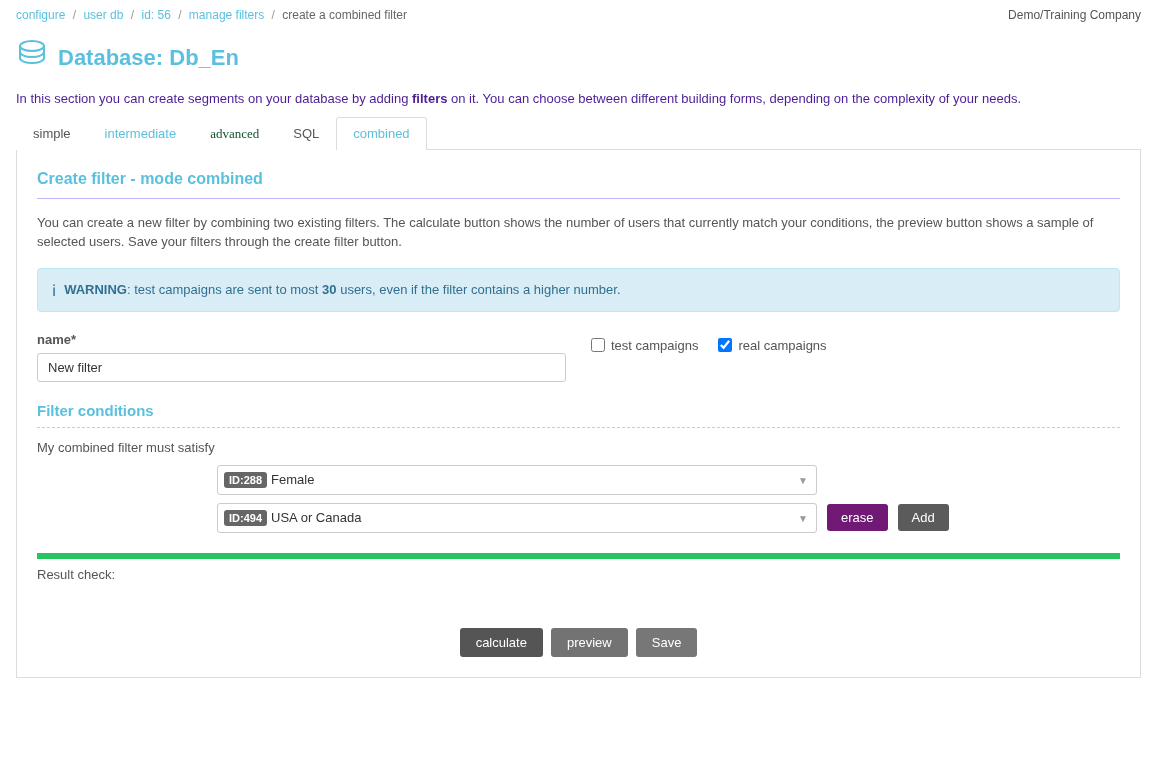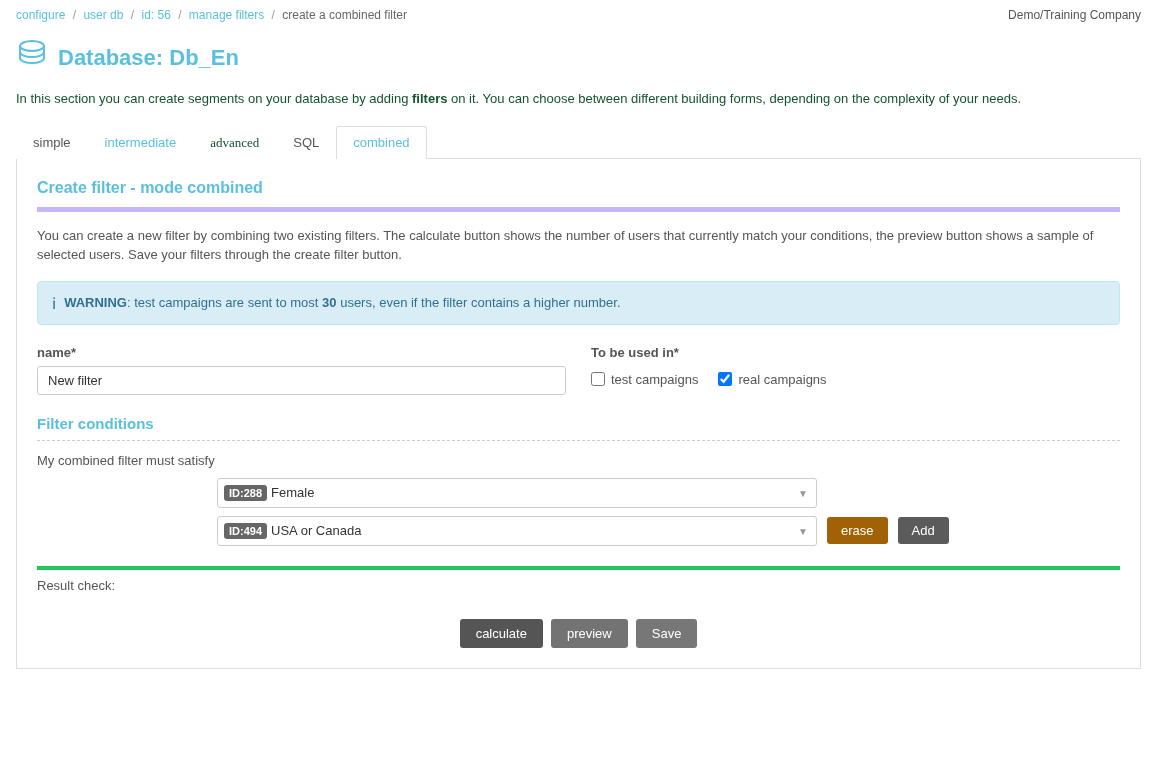--- a/index.html
+++ b/index.html
@@ -13,21 +13,21 @@
     .top-bar .separator { color: #999; margin: 0 4px; }
     .top-bar .breadcrumb-last { color: #666; }
     .company-name { color: #555; font-size: 12px; }
 
     .page-content { padding: 8px 16px 20px; }
 
     .db-header { display: flex; align-items: center; gap: 10px; margin-bottom: 12px; }
     .db-icon { color: #5bc0de; font-size: 28px; }
     .db-title { color: #5bc0de; font-size: 22px; font-weight: bold; }
 
-    .intro-text { font-size: 13px; color: #14532d; margin-bottom: 17px; line-height: 1.5; }
+    .intro-text { font-size: 13px; color: #4c1d95; margin-bottom: 8px; line-height: 1.5; }
     .intro-text strong { font-weight: bold; }
 
     .tabs { display: flex; border-bottom: 1px solid #ddd; margin-bottom: 0; }
     .tab {
       padding: 8px 16px; cursor: pointer; font-size: 13px; color: #555;
       border: 1px solid transparent; border-bottom: none; margin-bottom: -1px;
       background: #fff; text-decoration: none;
     }
     .tab.active {
       color: #5bc0de; border-color: #ddd; border-bottom-color: #fff;
@@ -36,21 +36,21 @@
     .tab.intermediate { color: #5bc0de; }
     .tab.advanced-tab { color: #14532d; font-family: Liberation Serif, serif; }
 
     .panel {
       border: 1px solid #ddd; border-top: none; padding: 20px;
       background: #fff;
     }
 
     .panel-title {
       color: #5bc0de; font-size: 16px; margin-bottom: 14px;
-      padding-bottom: 10px; border-bottom: 5px solid #c4b5fd;
+      padding-bottom: 10px; border-bottom: 1px solid #c4b5fd;
     }
 
     .description { font-size: 13px; color: #555; margin-bottom: 16px; line-height: 1.5; }
 
     .warning-box {
       background: #d9edf7; border: 1px solid #bce8f1; border-radius: 4px;
       padding: 10px 14px; margin-bottom: 20px;
       display: flex; align-items: center; gap: 8px; font-size: 13px; color: #31708f;
     }
     .warning-icon { color: #31708f; font-size: 16px; flex-shrink: 0; }
@@ -108,30 +108,30 @@
       position: absolute; right: 8px; top: 50%; transform: translateY(-50%);
       color: #999; font-size: 10px;
     }
 
     .id-badge {
       background: #666; color: #fff; border-radius: 3px;
       padding: 2px 5px; font-size: 11px; font-weight: bold; flex-shrink: 0;
     }
 
     .btn-erase {
-      background: #a16207; color: #fff; border: none; border-radius: 3px;
+      background: #701a75; color: #fff; border: none; border-radius: 3px;
       padding: 6px 14px; font-size: 13px; cursor: pointer;
     }
 
     .btn-add {
       background: #5b5b5b; color: #fff; border: none; border-radius: 3px;
       padding: 6px 14px; font-size: 13px; cursor: pointer;
     }
 
-    .result-section { border-top: 4px solid #22c55e; padding-top: 8px; margin-bottom: 16px; }
+    .result-section { border-top: 6px solid #22c55e; padding-top: 8px; margin-bottom: 36px; }
     .result-label { font-size: 13px; color: #555; margin-bottom: 10px; }
 
     .action-bar { display: flex; justify-content: center; gap: 8px; padding-top: 10px; }
 
     .btn-calculate {
       background: #555; color: #fff; border: none; border-radius: 3px;
       padding: 7px 16px; font-size: 13px; cursor: pointer;
     }
 
     .btn-preview {
@@ -199,21 +199,20 @@
         <strong>WARNING</strong><span>: test campaigns are sent to most </span><strong class="num">30</strong><span> users, even if the filter contains a higher number.</span>
       </span>
     </div>
 
     <div class="form-row">
       <div class="form-group name-group">
         <label class="form-label">name*</label>
         <input type="text" class="form-input" value="New filter" style="">
       </div>
       <div class="form-group usage-group">
-        <label class="form-label">To be used in*</label>
         <div class="checkbox-row">
           <label class="checkbox-item">
             <input type="checkbox" style="">
             <span>test campaigns</span>
           </label>
           <label class="checkbox-item">
             <input type="checkbox" checked="" style="">
             <span>real campaigns</span>
           </label>
         </div>

